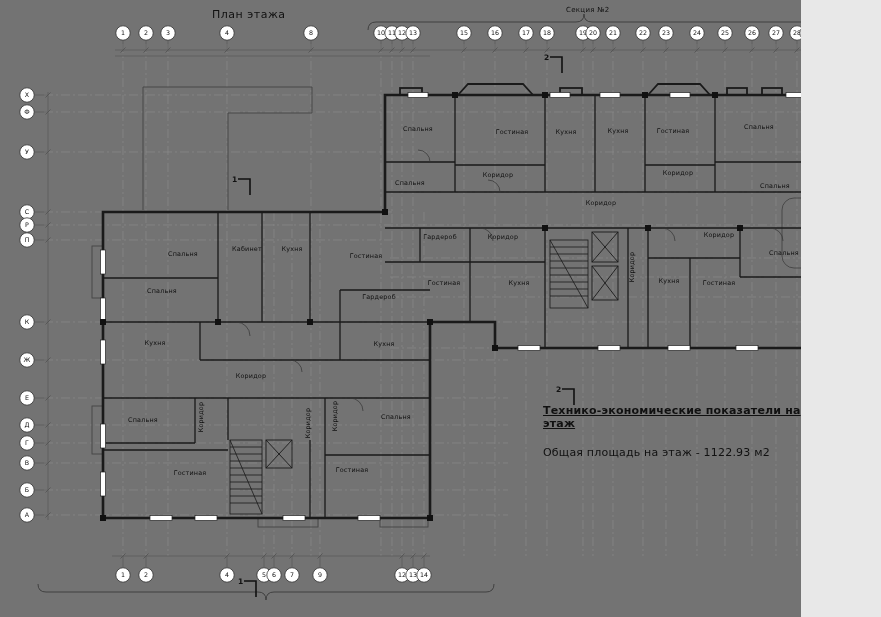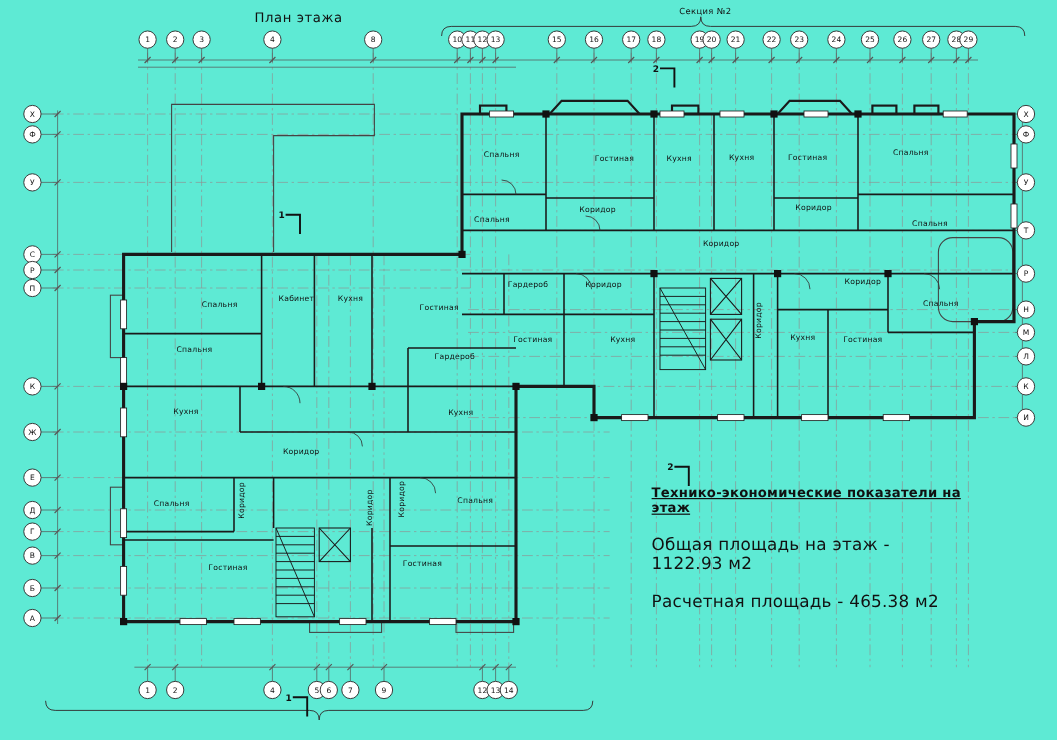--- a/index.html
+++ b/index.html
@@ -1,25 +1,25 @@
 <!DOCTYPE html>
 <html><head>
 <meta charset="utf-8">
 <style>
   html,body{margin:0;padding:0;background:#e8e8e8;}
-  .page{position:relative;width:881px;height:617px;background:#5eead4;overflow:hidden;
+  .page{position:relative;width:801px;height:617px;background:#737373;overflow:hidden;
         font-family:"DejaVu Sans",sans-serif;color:#111;}
   .plan-svg{position:absolute;left:0;top:0;}
   .title-main{position:absolute;left:212px;top:8px;font-size:11px;letter-spacing:.5px;color:#111;}
   .sec-label{position:absolute;font-size:7px;color:#111;letter-spacing:.3px;}
   .sec-top{left:566px;top:6px;text-align:right;}
   .sec-bottom{left:250px;top:632px;}
   .tep{position:absolute;left:543px;top:404px;width:260px;}
   .tep-title{font-size:11px;font-weight:bold;text-decoration:underline;letter-spacing:.2px;margin-bottom:6px;}
-  .tep-line{font-size:14px;margin-top:16px;letter-spacing:.2px;}
+  .tep-line{font-size:11px;margin-top:16px;letter-spacing:.2px;}
 </style>
 </head>
 <body>
 
 <div class="page">
 
   <div class="title-main">План этажа</div>
   <div class="sec-label sec-top">Секция №2</div>
   <div class="sec-label sec-bottom">Секция №1</div>
 
@@ -470,15 +470,14 @@
         <path d="M238,179 h12 v16" stroke="#111" stroke-width="1.6" fill="none"></path>
         <text x="232" y="182" font-size="7.5" font-weight="bold" fill="#111111" font-family="DejaVu Sans, sans-serif">1</text>
         <path d="M244,581 h12 v16" stroke="#111" stroke-width="1.6" fill="none"></path>
         <text x="238" y="584" font-size="7.5" font-weight="bold" fill="#111111" font-family="DejaVu Sans, sans-serif">1</text>
       </g>
   </svg>
 
   <div class="tep">
     <div class="tep-title">Технико-экономические показатели на этаж</div>
     <div class="tep-line">Общая площадь на этаж - 1122.93 м2</div>
-    <div class="tep-line">Расчетная площадь - 465.38  м2</div>
   </div>
 </div>
 
 </body></html>

